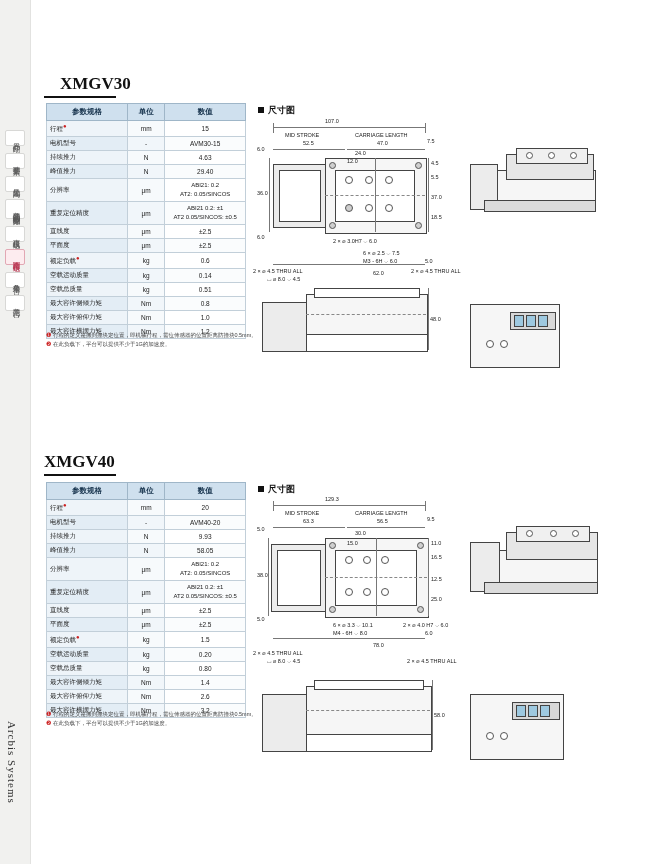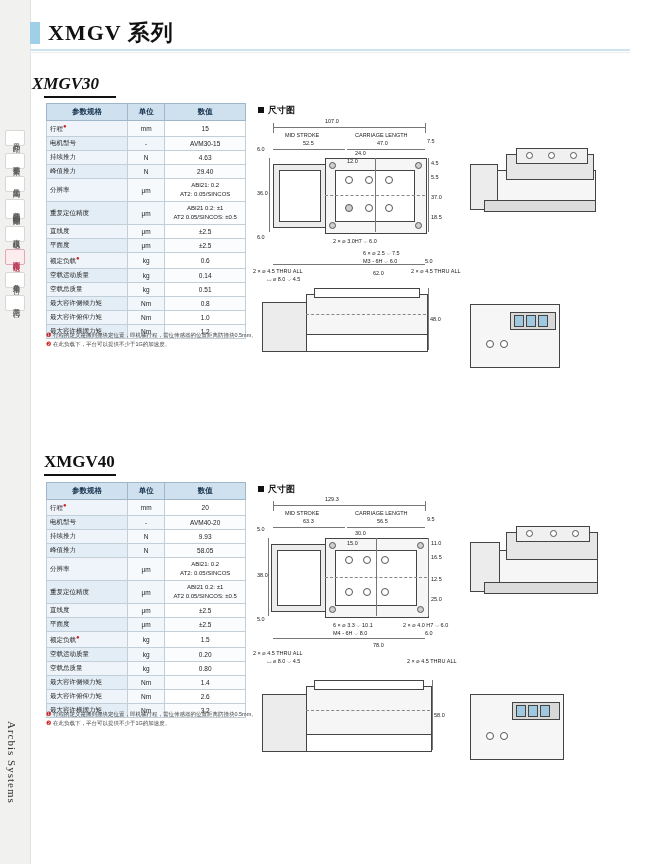--- a/index.html
+++ b/index.html
@@ -133,28 +133,22 @@
       <div class="rail-tab">常见问题</div>
       <div class="rail-tab">龙门平台的运动控制介绍</div>
       <div class="rail-tab">直线模组</div>
       <div class="rail-tab active">音圈模组</div>
       <div class="rail-tab">堆叠平台</div>
       <div class="rail-tab">龙门平台</div>
     </div>
     <div class="rail-brand">Arcbis Systems</div>
   </div>
 
-  <div class="header">
-    <div class="bar"></div>
-    <div class="title">XMGV 系列</div>
-    <div class="rule"></div>
-    <div class="rule2"></div>
-  </div>
-
-  <div class="section-title" style="left:32px;top:74px;font-style:italic;">XMGV30</div>
+
+  <div class="section-title" style="left:60px;top:74px;">XMGV30</div>
   <div class="section-underline" style="left:44px;top:96px;width:72px;"></div>
 
   <table class="spec" style="left:46px;top:103px;">
     <tbody>
         <tr>
       <th>参数规格</th>
       <th>单位</th>
       <th>数值</th>
     </tr>
     <tr>

